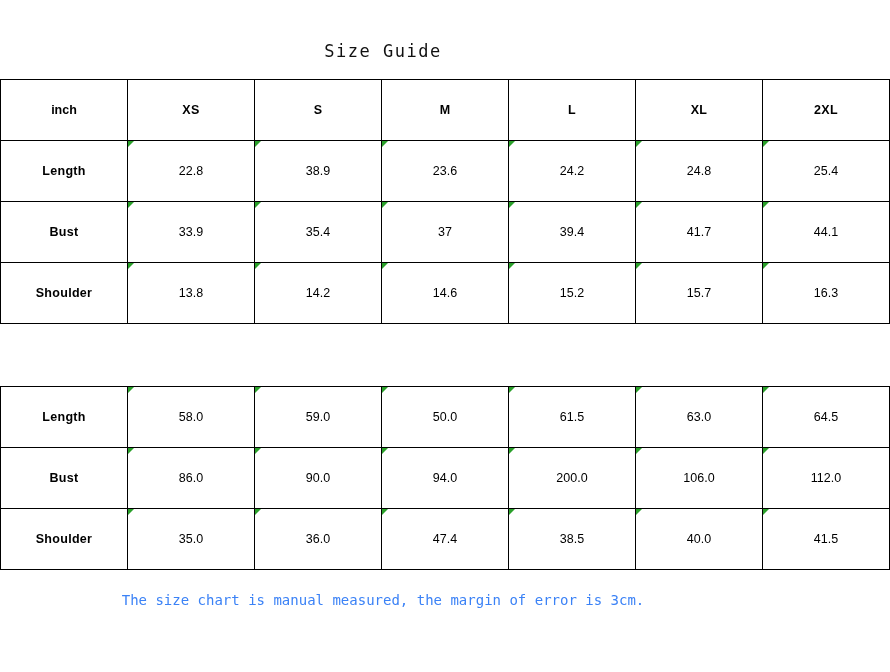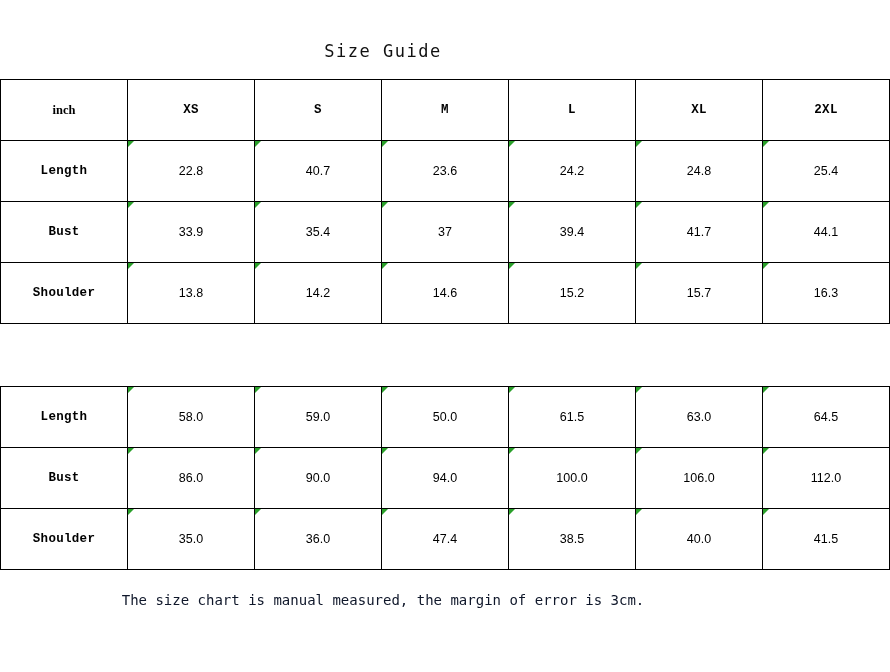--- a/index.html
+++ b/index.html
@@ -50,26 +50,24 @@
   }
   table.size-table td:first-child,
   table.size-table th:first-child {
     width: 126px;
   }
   table.size-table .hdr-cell,
   table.size-table .row-label {
     font-weight: bold;
     font-size: 12.5px;
     letter-spacing: 0.3px;
-    font-family: Liberation Mono, monospace;
   }
   table.size-table .unit-cell {
     font-weight: bold;
     font-size: 12.5px;
-    font-family: Liberation Serif, serif;
   }
   
   td.mark::before {
     content: "";
     position: absolute;
     left: 0px;
     top: 0px;
     width: 0;
     height: 0;
     border-top: 6px solid #2aa02a;
@@ -77,21 +75,21 @@
   }
   .spacer {
     height: 62px;
     width: 890px;
   }
   .footer-note {
     width: 100%;
     text-align: center;
     font-family: "DejaVu Sans Mono", monospace;
     font-size: 14px;
-    color: #0f172a;
+    color: #3b82f6;
     padding-top: 22px;
     box-sizing: border-box;
   }
 </style>
 </head>
 <body>
 
 <div class="page">
 
   <div class="title">Size Guide</div>
@@ -103,21 +101,21 @@
         <td class="hdr-cell">XS</td>
         <td class="hdr-cell">S</td>
         <td class="hdr-cell">M</td>
         <td class="hdr-cell">L</td>
         <td class="hdr-cell">XL</td>
         <td class="hdr-cell">2XL</td>
       </tr>
       <tr>
         <td class="row-label">Length</td>
         <td class="mark">22.8</td>
-        <td class="mark">40.7</td>
+        <td class="mark">38.9</td>
         <td class="mark">23.6</td>
         <td class="mark">24.2</td>
         <td class="mark">24.8</td>
         <td class="mark">25.4</td>
       </tr>
       <tr>
         <td class="row-label">Bust</td>
         <td class="mark">33.9</td>
         <td class="mark">35.4</td>
         <td class="mark">37</td>
@@ -148,21 +146,21 @@
         <td class="mark">50.0</td>
         <td class="mark">61.5</td>
         <td class="mark">63.0</td>
         <td class="mark">64.5</td>
       </tr>
       <tr>
         <td class="row-label">Bust</td>
         <td class="mark">86.0</td>
         <td class="mark">90.0</td>
         <td class="mark">94.0</td>
-        <td class="mark">100.0</td>
+        <td class="mark">200.0</td>
         <td class="mark">106.0</td>
         <td class="mark">112.0</td>
       </tr>
       <tr>
         <td class="row-label">Shoulder</td>
         <td class="mark">35.0</td>
         <td class="mark">36.0</td>
         <td class="mark">47.4</td>
         <td class="mark">38.5</td>
         <td class="mark">40.0</td>

